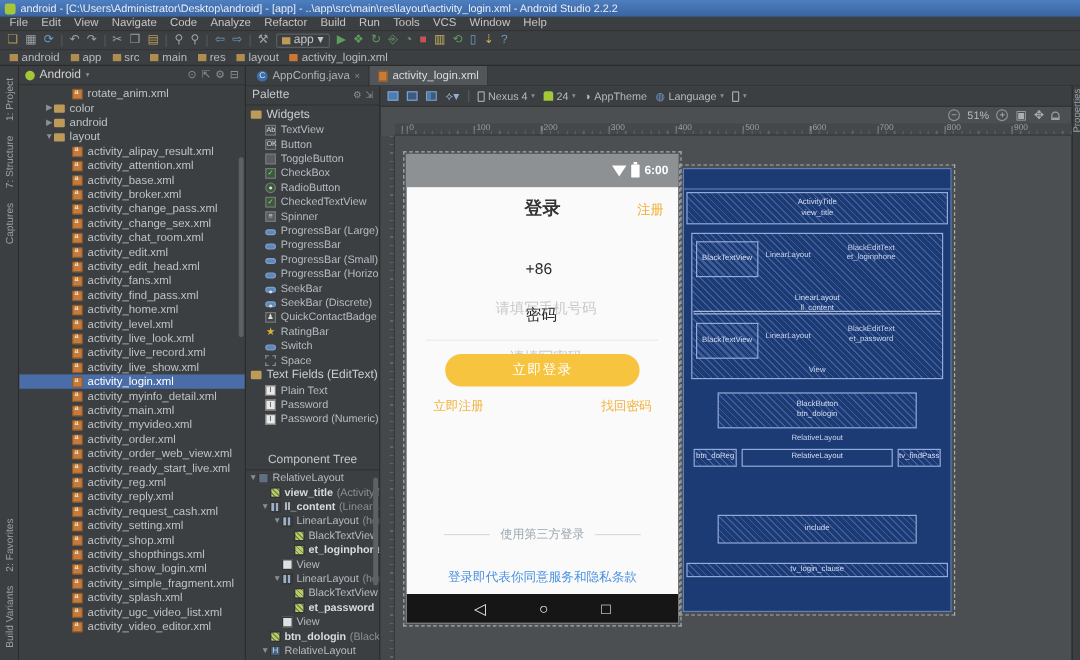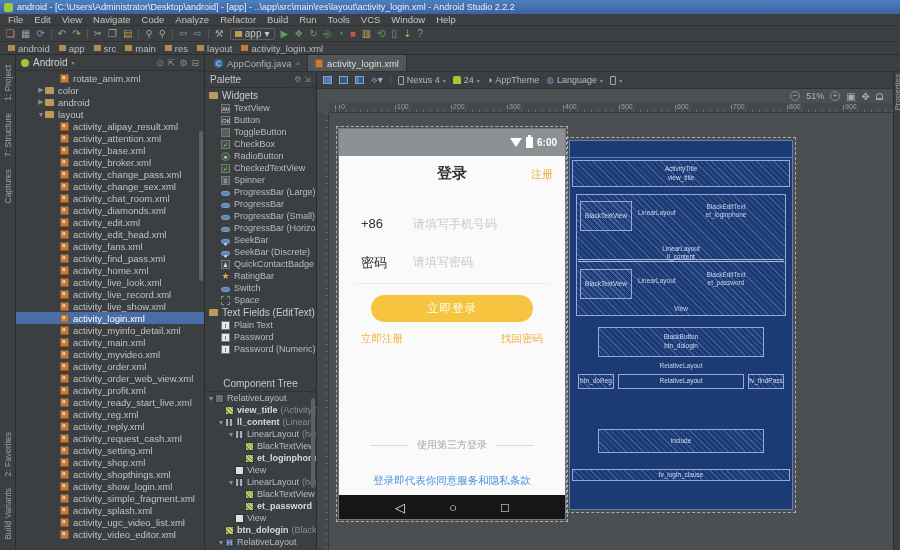--- a/index.html
+++ b/index.html
@@ -108,21 +108,21 @@
   .phone{position:absolute;left:22px;top:16px;width:226px;height:390px;background:#fafafa;display:flex;flex-direction:column;box-shadow:0 0 0 1px #777;}
   .p-status{height:27px;background:#8d9193;display:flex;align-items:center;justify-content:flex-end;gap:4px;padding:0 8px;flex:none;}
   .wifi{width:0;height:0;border-left:6px solid transparent;border-right:6px solid transparent;border-top:9px solid #fff;}
   .batt{width:7px;height:11px;background:#fff;border-radius:1px;position:relative;}
   .batt::before{content:"";position:absolute;top:-2px;left:2px;width:3px;height:2px;background:#fff;}
   .p-time{color:#fff;font-size:10px;font-weight:bold;}
   .p-body{flex:1;position:relative;}
   .p-titlerow{position:absolute;top:0;left:0;right:0;height:36px;}
   .p-title{position:absolute;left:0;right:0;top:8px;text-align:center;font-size:15px;font-weight:bold;color:#333;}
   .p-reg{position:absolute;right:12px;top:11px;font-size:11px;color:#f2ae2f;}
-  .p-row{position:absolute;left:22px;right:16px;display:flex;align-items:flex-start;gap:18px;}
+  .p-row{position:absolute;left:22px;right:16px;display:flex;align-items:center;gap:18px;flex-direction:column;}
   .p-row .lab{font-size:13px;color:#2b2b2b;min-width:34px;}
   .p-row .ph{font-size:12px;color:#c9c9c9;}
   .p-div{position:absolute;left:16px;right:16px;top:127px;height:1px;background:#ececec;}
   .p-btn{position:absolute;left:32px;right:32px;top:139px;height:27px;background:#f7c440;border-radius:14px;color:#fff;font-size:11.5px;display:flex;align-items:center;justify-content:center;letter-spacing:1px;}
   .p-links{position:absolute;left:22px;right:22px;top:176px;display:flex;justify-content:space-between;font-size:10.5px;color:#f3b23d;}
   .p-third{position:absolute;left:0;right:0;top:282px;display:flex;align-items:center;justify-content:center;gap:9px;color:#9aa7b0;font-size:10px;}
   .p-third .ln{width:38px;height:1px;background:#d5dbe0;}
   .p-clause{position:absolute;left:0;right:0;top:318px;text-align:center;color:#4a90e2;font-size:10.5px;}
   .p-nav{height:24px;background:#161616;display:flex;align-items:center;justify-content:space-around;padding:0 34px;flex:none;color:#eee;}
   .p-nav span{font-size:13px;line-height:13px;}
@@ -310,25 +310,20 @@
             <span>activity_change_sex.xml</span>
           </div>
           <div class="trow" style="padding-left: 36px;">
             <span class="arrow"></span>
             <span class="fi file"></span>
             <span>activity_chat_room.xml</span>
           </div>
           <div class="trow" style="padding-left: 36px;">
             <span class="arrow"></span>
             <span class="fi file"></span>
-            <span>activity_diamonds.xml</span>
-          </div>
-          <div class="trow" style="padding-left: 36px;">
-            <span class="arrow"></span>
-            <span class="fi file"></span>
             <span>activity_edit.xml</span>
           </div>
           <div class="trow" style="padding-left: 36px;">
             <span class="arrow"></span>
             <span class="fi file"></span>
             <span>activity_edit_head.xml</span>
           </div>
           <div class="trow" style="padding-left: 36px;">
             <span class="arrow"></span>
             <span class="fi file"></span>
@@ -340,20 +335,25 @@
             <span>activity_find_pass.xml</span>
           </div>
           <div class="trow" style="padding-left: 36px;">
             <span class="arrow"></span>
             <span class="fi file"></span>
             <span>activity_home.xml</span>
           </div>
           <div class="trow" style="padding-left: 36px;">
             <span class="arrow"></span>
             <span class="fi file"></span>
+            <span>activity_level.xml</span>
+          </div>
+          <div class="trow" style="padding-left: 36px;">
+            <span class="arrow"></span>
+            <span class="fi file"></span>
             <span>activity_live_look.xml</span>
           </div>
           <div class="trow" style="padding-left: 36px;">
             <span class="arrow"></span>
             <span class="fi file"></span>
             <span>activity_live_record.xml</span>
           </div>
           <div class="trow" style="padding-left: 36px;">
             <span class="arrow"></span>
             <span class="fi file"></span>
@@ -381,25 +381,20 @@
           </div>
           <div class="trow" style="padding-left: 36px;">
             <span class="arrow"></span>
             <span class="fi file"></span>
             <span>activity_order.xml</span>
           </div>
           <div class="trow" style="padding-left: 36px;">
             <span class="arrow"></span>
             <span class="fi file"></span>
             <span>activity_order_web_view.xml</span>
-          </div>
-          <div class="trow" style="padding-left: 36px;">
-            <span class="arrow"></span>
-            <span class="fi file"></span>
-            <span>activity_profit.xml</span>
           </div>
           <div class="trow" style="padding-left: 36px;">
             <span class="arrow"></span>
             <span class="fi file"></span>
             <span>activity_ready_start_live.xml</span>
           </div>
           <div class="trow" style="padding-left: 36px;">
             <span class="arrow"></span>
             <span class="fi file"></span>
             <span>activity_reg.xml</span>

